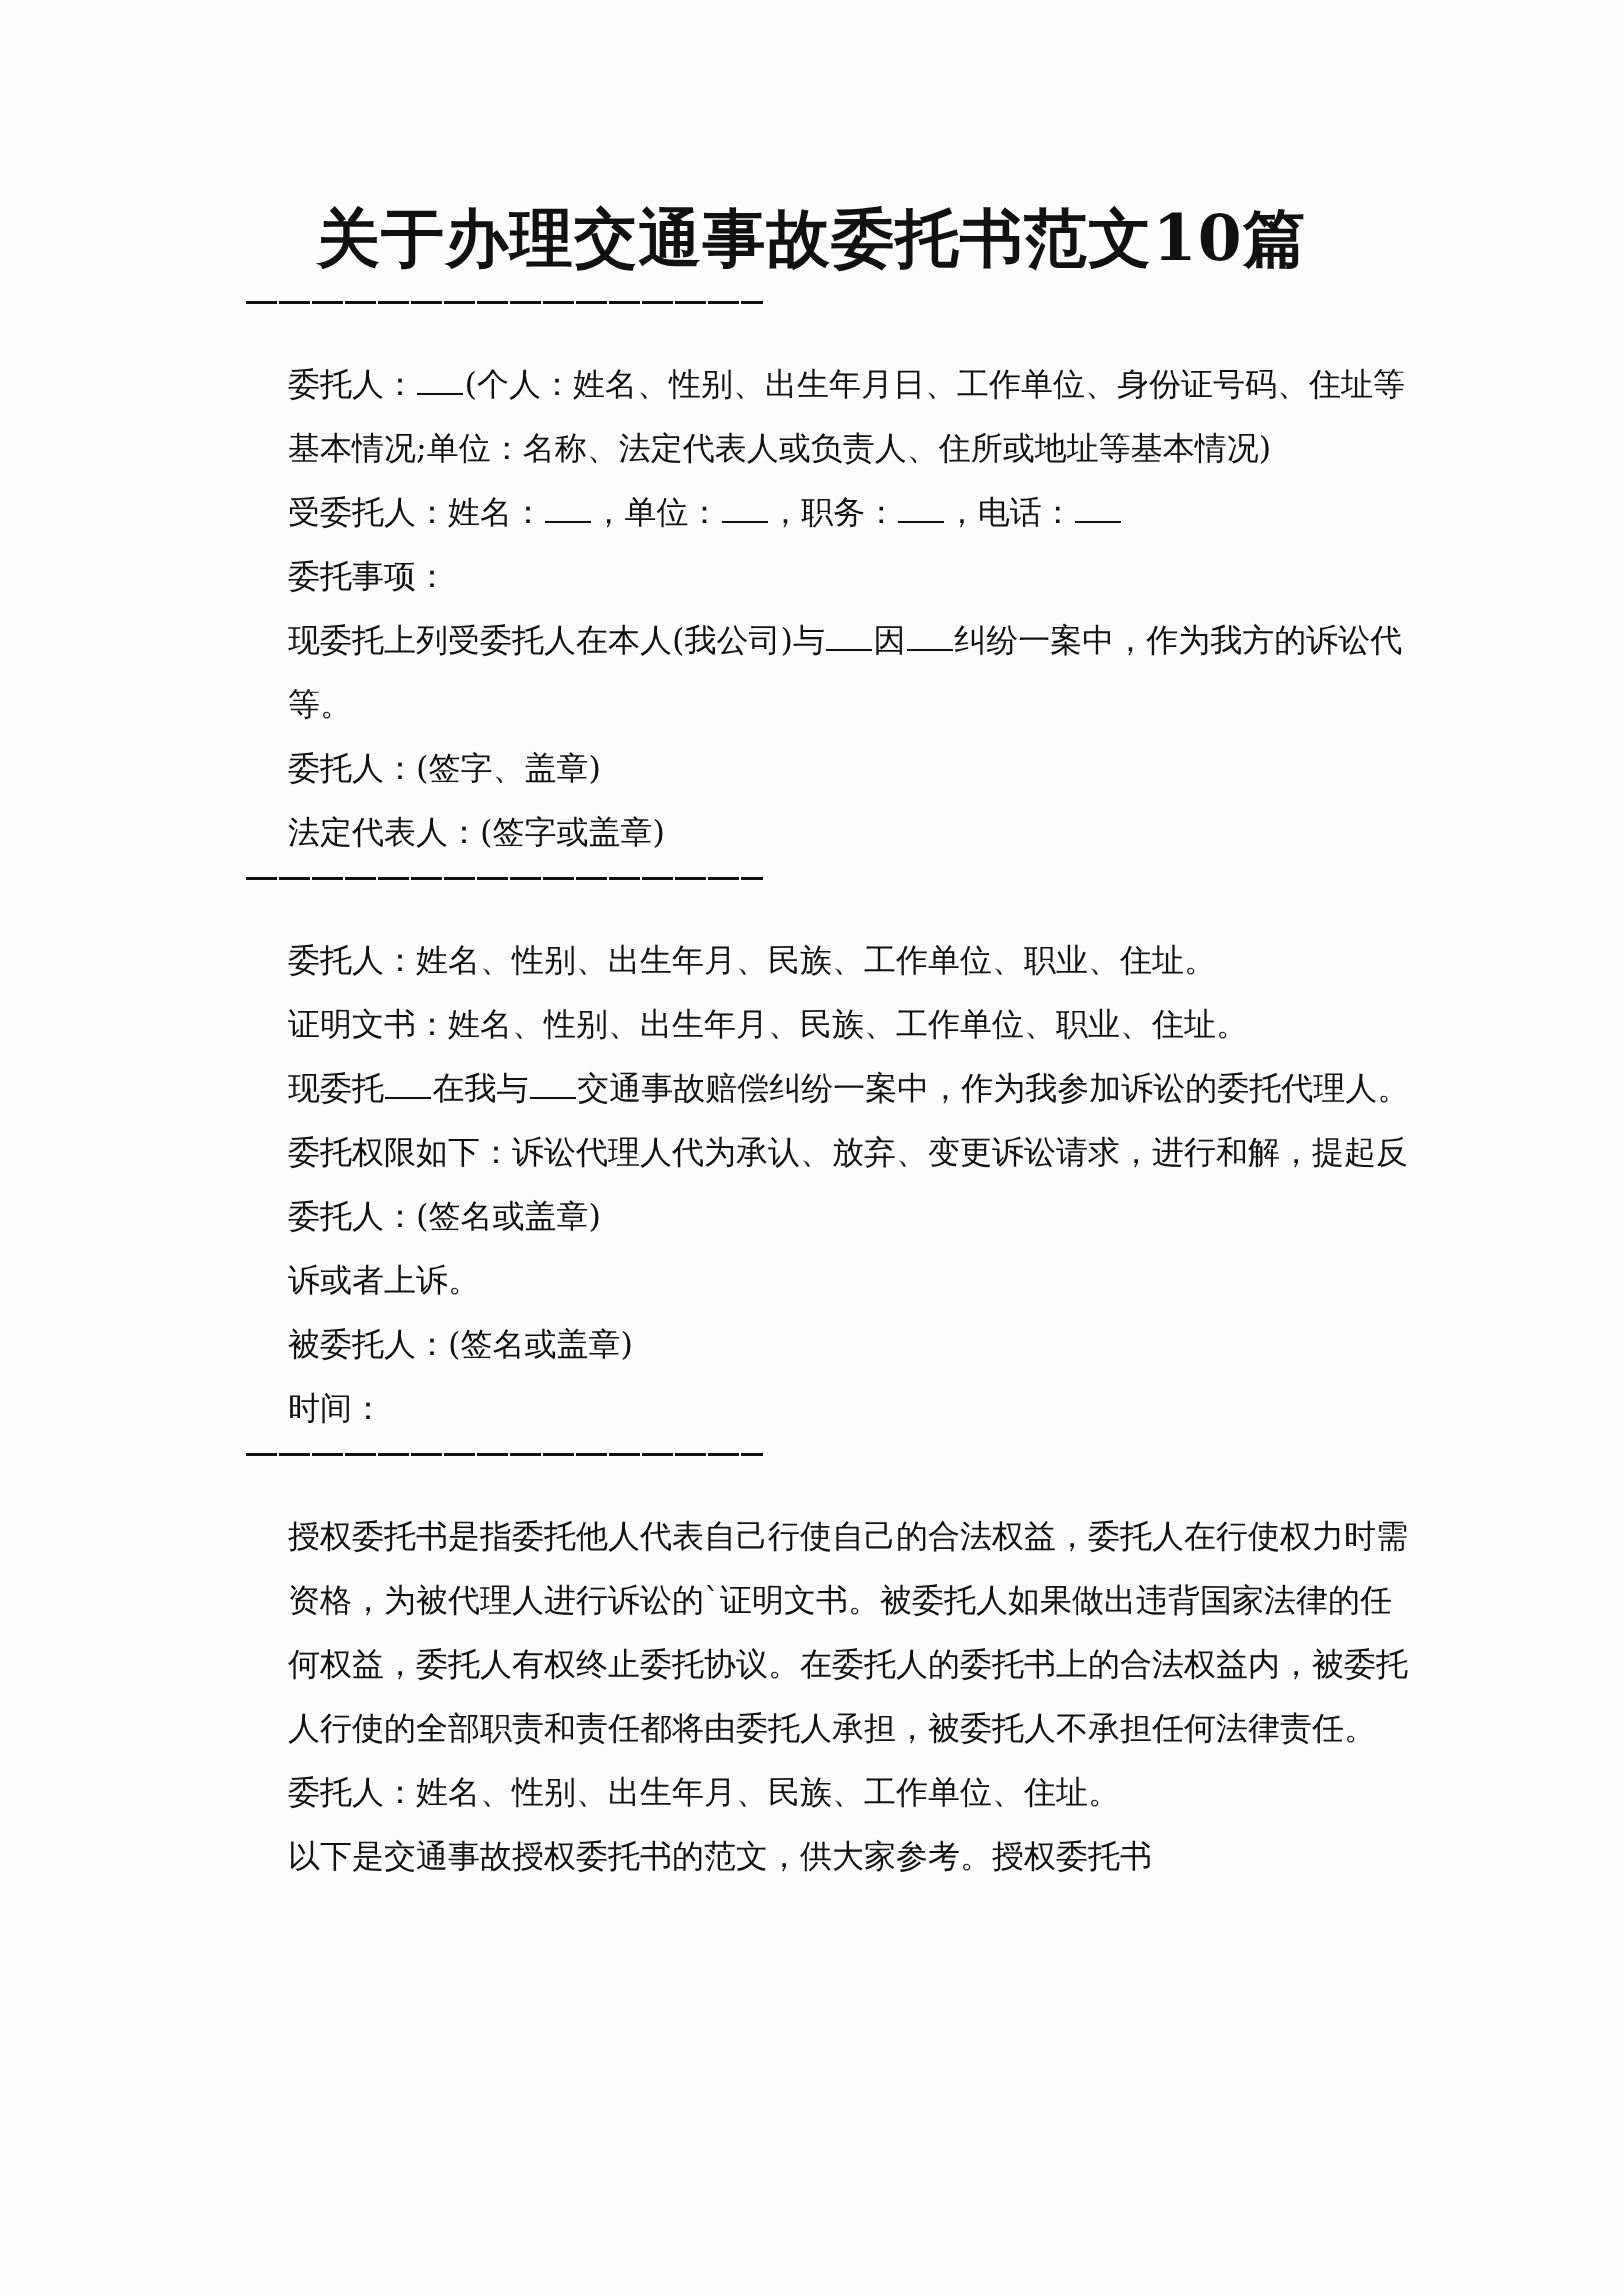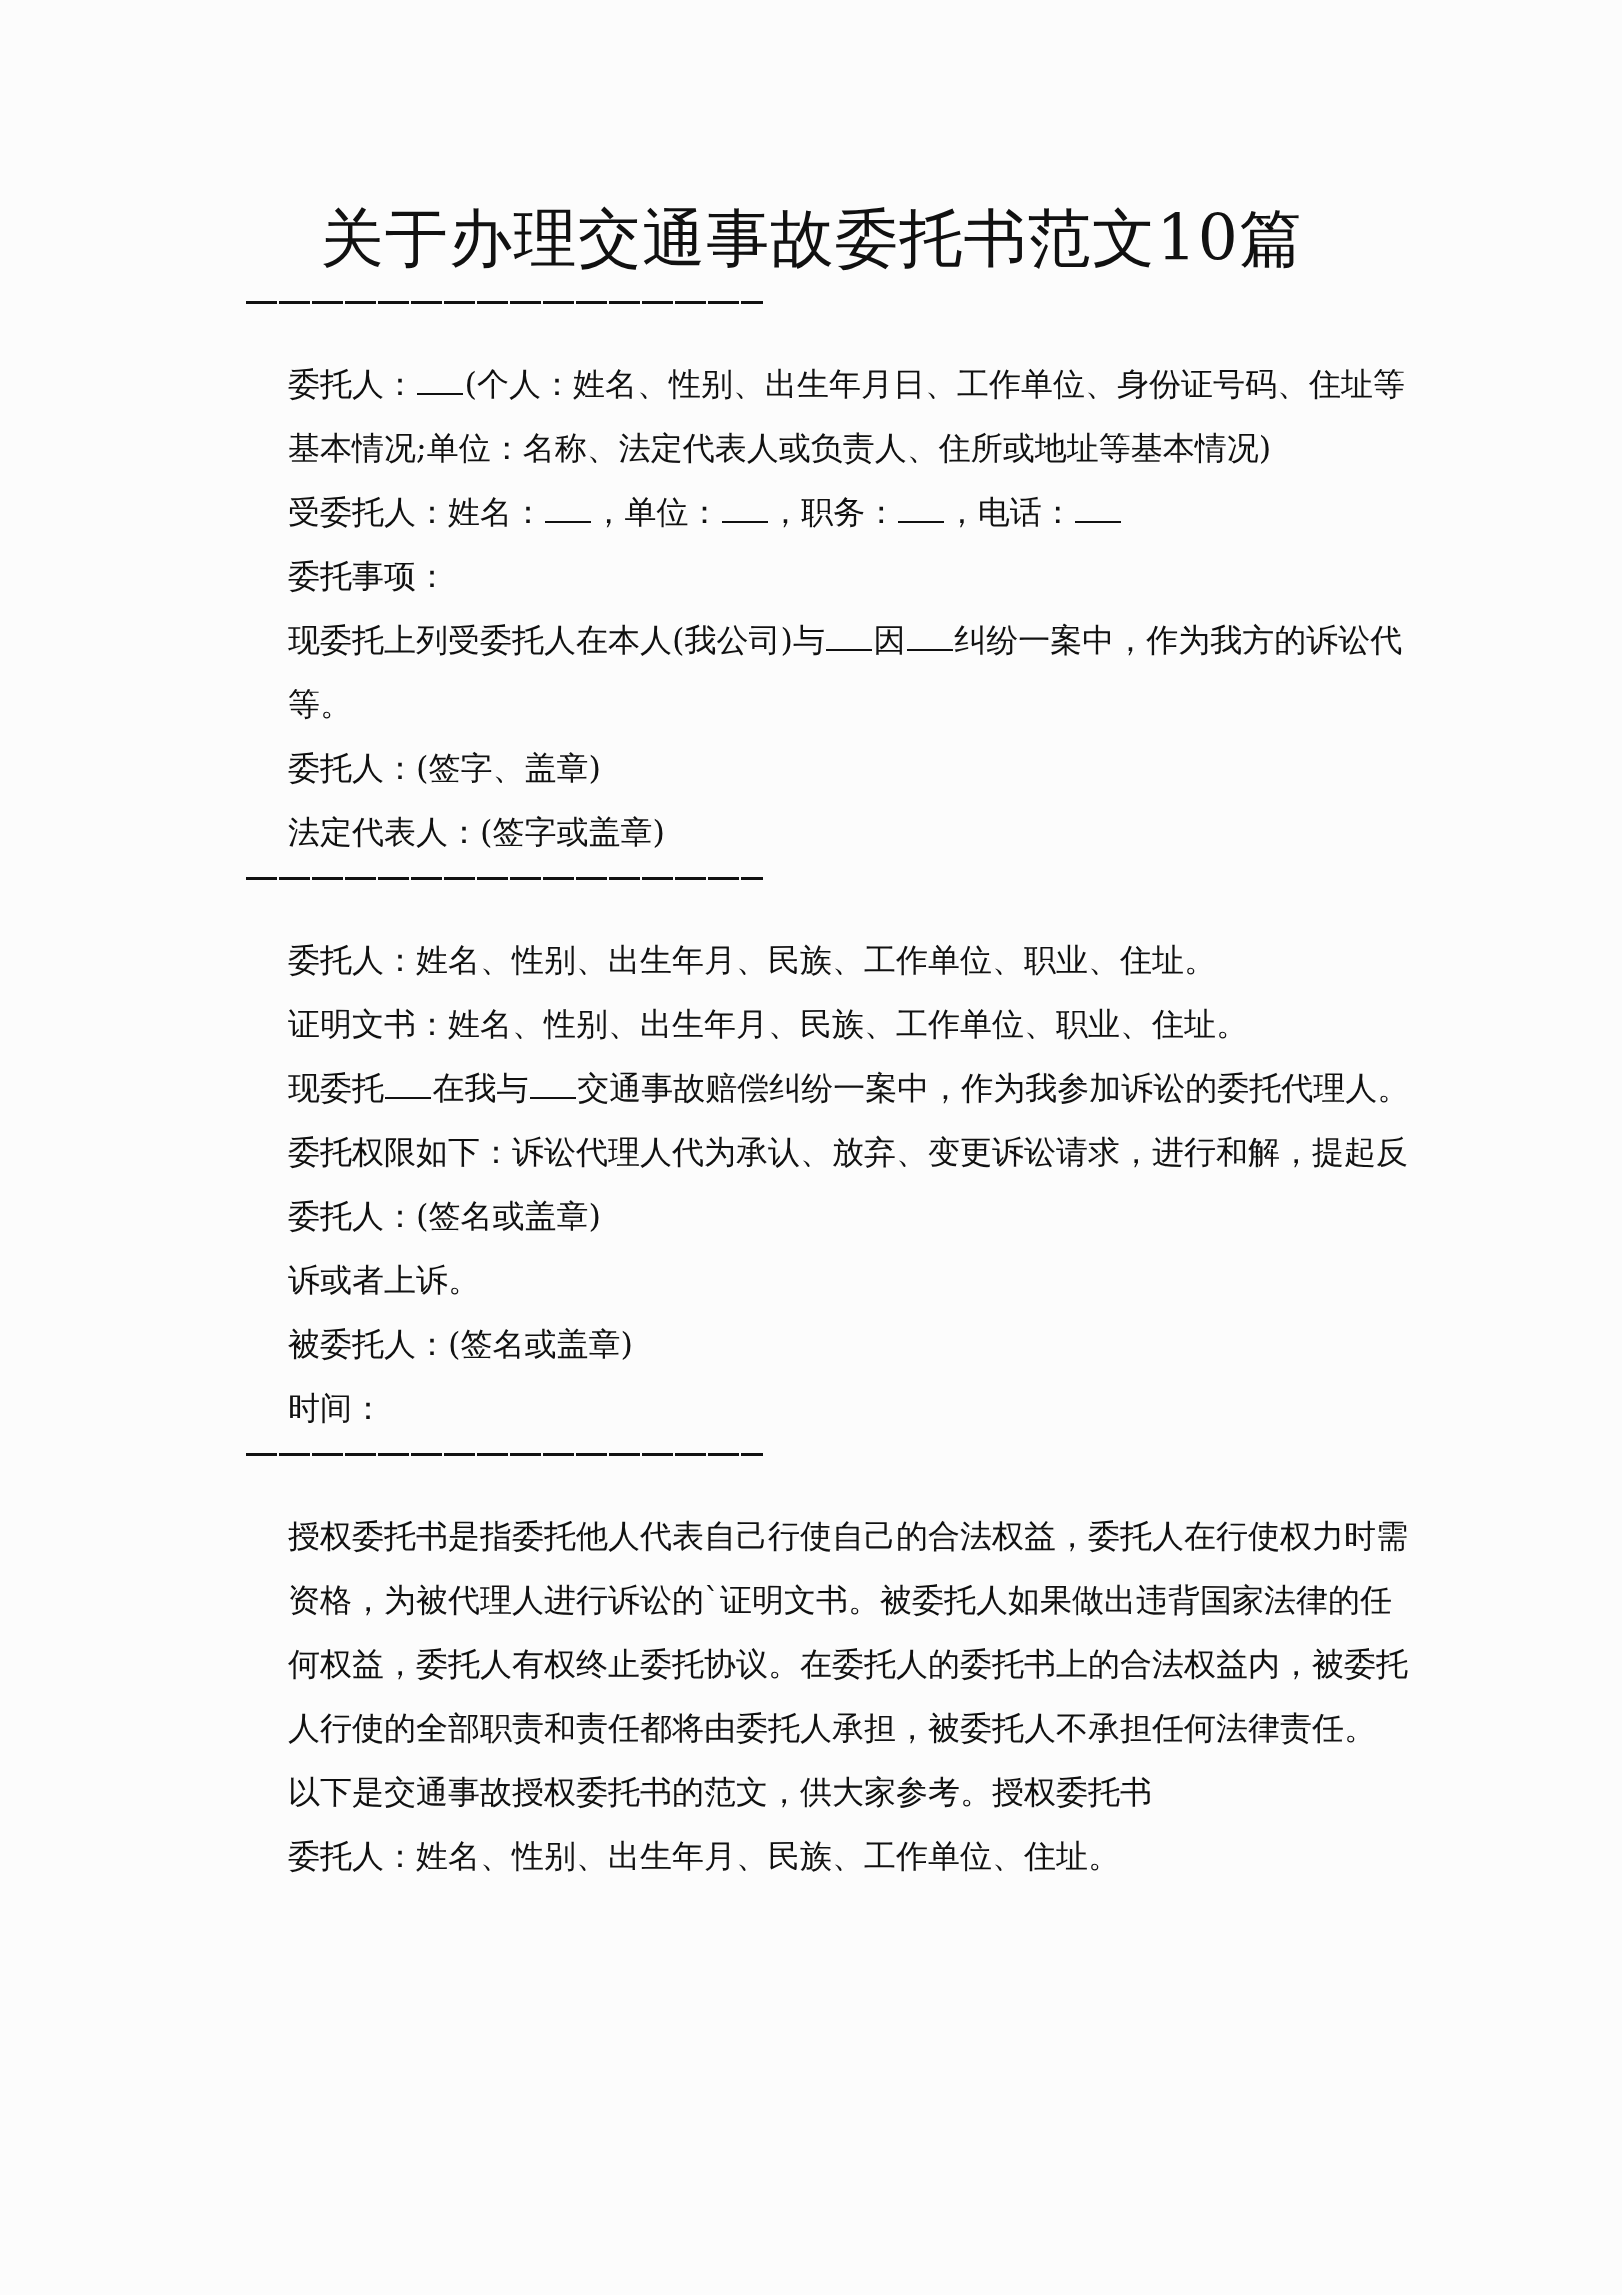--- a/index.html
+++ b/index.html
@@ -22,21 +22,21 @@
       width: 1132px;
     }
     .title {
       position: absolute;
       left: 0;
       top: 196px;
       width: 1132px;
       text-align: center;
       font-size: 63px;
       line-height: 85px;
-      font-weight: normal;
+      font-weight: bold;
       letter-spacing: 1.3px;
       margin: 0;
       white-space: nowrap;
     }
     .body {
       position: absolute;
       left: 0;
       top: 288px;
       width: 1132px;
       font-size: 32px;
@@ -113,18 +113,18 @@
     <div class="line last">时间：</div>
 
     <div class="sep">
         <div class="bar"></div>
       </div>
 
     <div class="line">授权委托书是指委托他人代表自己行使自己的合法权益，委托人在行使权力时需</div>
     <div class="line">资格，为被代理人进行诉讼的`证明文书。被委托人如果做出违背国家法律的任</div>
     <div class="line">何权益，委托人有权终止委托协议。在委托人的委托书上的合法权益内，被委托</div>
     <div class="line last">人行使的全部职责和责任都将由委托人承担，被委托人不承担任何法律责任。</div>
+    <div class="line last">委托人：姓名、性别、出生年月、民族、工作单位、住址。</div>
     <div class="line last">以下是交通事故授权委托书的范文，供大家参考。授权委托书</div>
-    <div class="line last">委托人：姓名、性别、出生年月、民族、工作单位、住址。</div>
 
   </div>
 </div>
 
 
 </body></html>

